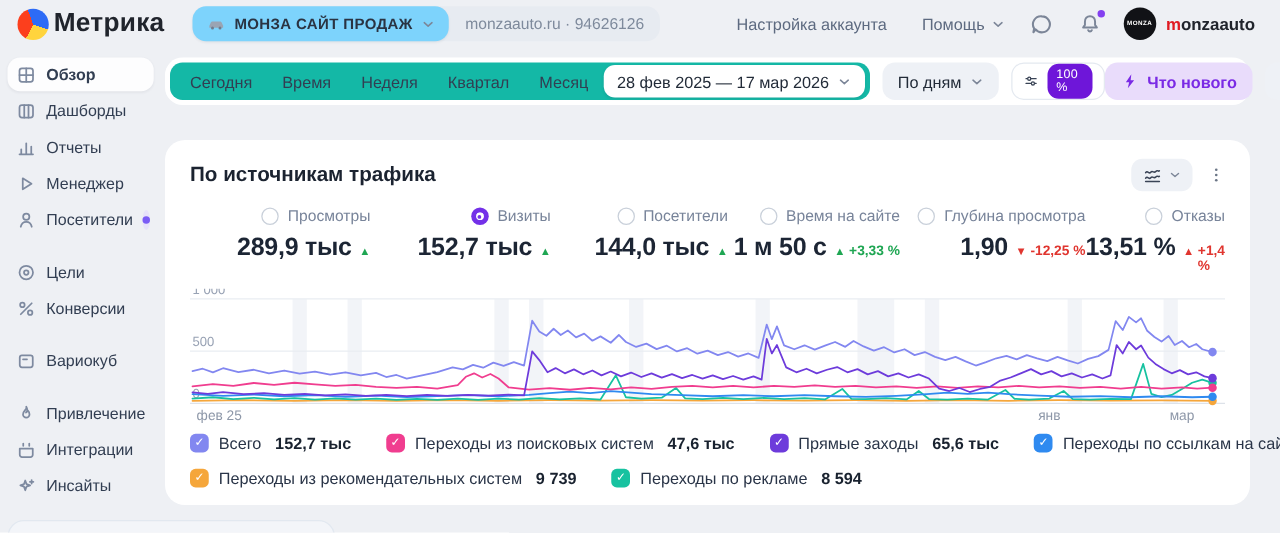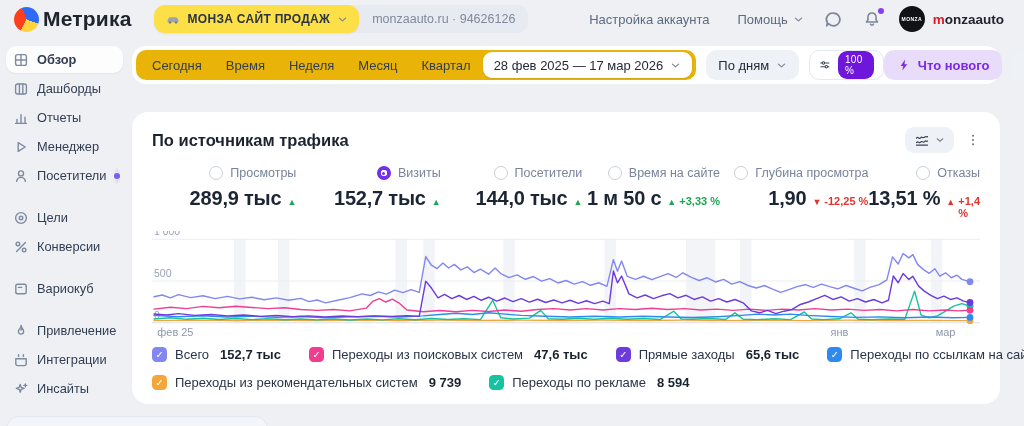--- a/index.html
+++ b/index.html
@@ -10,21 +10,21 @@
   }
   svg { display:block; }
 
   
   .top-header { height:38px; display:flex; align-items:center; padding:0 20px 0 14px; }
   .logo-wrap { display:flex; align-items:center; gap:4px;justify-content:center; }
   .logo-circle { width:25px; height:25px; border-radius:50%;
     background:conic-gradient(from 340deg, #2d6bf6 0 36%, #ffd43d 36% 63%, #fc3f1d 63% 100%); }
   .brand { font-size:21px; font-weight:700; color:#20242c; letter-spacing:.2px; }
   .counter-widget { margin-left:22px; display:flex; align-items:center; background:#e7ebf1; border-radius:11px; height:28px; }
-  .counter-pill { background:#fde047; border-radius:11px; height:28px; display:flex; align-items:center;
+  .counter-pill { background:#7dd3fc; border-radius:11px; height:28px; display:flex; align-items:center;
     padding:0 11px; gap:7px; box-shadow:0 1px 2px rgba(40,50,70,.08); cursor:pointer; }
   .counter-name { font-size:12px; font-weight:700; color:#2a3342; letter-spacing:.3px; white-space:nowrap; }
   .counter-meta { padding:0 13px; color:#7e8a9c; font-size:12.5px; white-space:nowrap; }
   .hdr-spacer { flex:1; }
   .hdr-link { color:#5d6a80; font-size:13px; cursor:pointer; white-space:nowrap; }
   .hdr-help { display:flex; align-items:center; gap:5px; margin-left:28px; cursor:pointer; }
   .hdr-icon-btn { margin-left:20px; cursor:pointer; position:relative; display:flex; align-items:center; }
   .bell-dot { position:absolute; top:-2px; right:-3px; width:6px; height:6px; border-radius:50%; background:#8440f0; }
   .avatar { width:26px; height:26px; border-radius:50%; background:#111216; color:#fff;
     display:flex; align-items:center; justify-content:center; font-size:5px; font-weight:700;
@@ -45,21 +45,21 @@
     display:flex; align-items:center; justify-content:center; }
   .side-badge i { width:6px; height:6px; border-radius:50%; background:#7b5cf5; display:block; }
   .side-footer { position:absolute; left:6px; top:378px; width:262px; height:36px;
     background:#f3f5f9; border:1px solid #e2e8f0; border-radius:13px; }
 
   
   .main { position:absolute; left:128px; top:38px; right:0; bottom:0; padding:8px 24px 0 4px; }
 
   
   .toolbar-card { background:#fff; border-radius:14px; height:38px; display:flex; align-items:center; padding:0 4px; }
-  .range-group { display:flex; align-items:center; background:#eab308; border-radius:10px; height:30px; padding:0 2px 0 4px; }
+  .range-group { display:flex; align-items:center; background:#14b8a6; border-radius:10px; height:30px; padding:0 2px 0 4px; }
   .range-btn { padding:0 12px; font-size:13px; color:#323e52; height:30px; display:flex; align-items:center; cursor:pointer; white-space:nowrap; }
   .date-pill { background:#fff; border-radius:9px; height:26px; display:flex; align-items:center; gap:7px;
     padding:0 11px; margin-right:2px; box-shadow:0 1px 2px rgba(40,50,70,.10); font-size:13px; color:#222b38; cursor:pointer; white-space:nowrap; }
   .gran-pill { margin-left:10px; background:#eef1f6; border-radius:10px; height:30px; display:flex;
     align-items:center; gap:7px; padding:0 12px; font-size:13px; color:#222b38; cursor:pointer; white-space:nowrap; }
   .filter-pill { margin-left:10px; border:1px solid #e4e9f0; border-radius:10px; height:30px;
     display:flex; align-items:center; gap:7px; padding:0 9px; cursor:pointer; }
   .sampling-badge { background:#6e16d9; color:#fff; font-size:10px; font-weight:400; border-radius:9px; padding:3px 7px; letter-spacing:.3px; }
   .tb-spacer { flex:1; }
   .whatsnew-pill { background:#e9dcfb; color:#7a2ae5; border-radius:10px; height:30px; display:flex;
@@ -263,22 +263,22 @@
 </div>
 
 <div class="main">
 
   <div class="toolbar-card">
     <div class="range-group">
       <span id="quick-ranges" style="display:flex;align-items:center;">
           <span class="range-btn">Сегодня</span>
           <span class="range-btn">Время</span>
           <span class="range-btn">Неделя</span>
+          <span class="range-btn">Квартал</span>
           <span class="range-btn">Месяц</span>
-          <span class="range-btn">Квартал</span>
         </span>
       <div class="date-pill">
         <span>28 фев 2025 — 17 мар 2026</span>
         <svg width="11" height="11" viewBox="0 0 16 16">
             <path d="M3.5 6l4.5 4 4.5-4" fill="none" stroke="#7c8698" stroke-width="1.8" stroke-linecap="round" stroke-linejoin="round"></path>
           </svg>
       </div>
     </div>
     <div class="gran-pill">
       <span>По дням</span>

